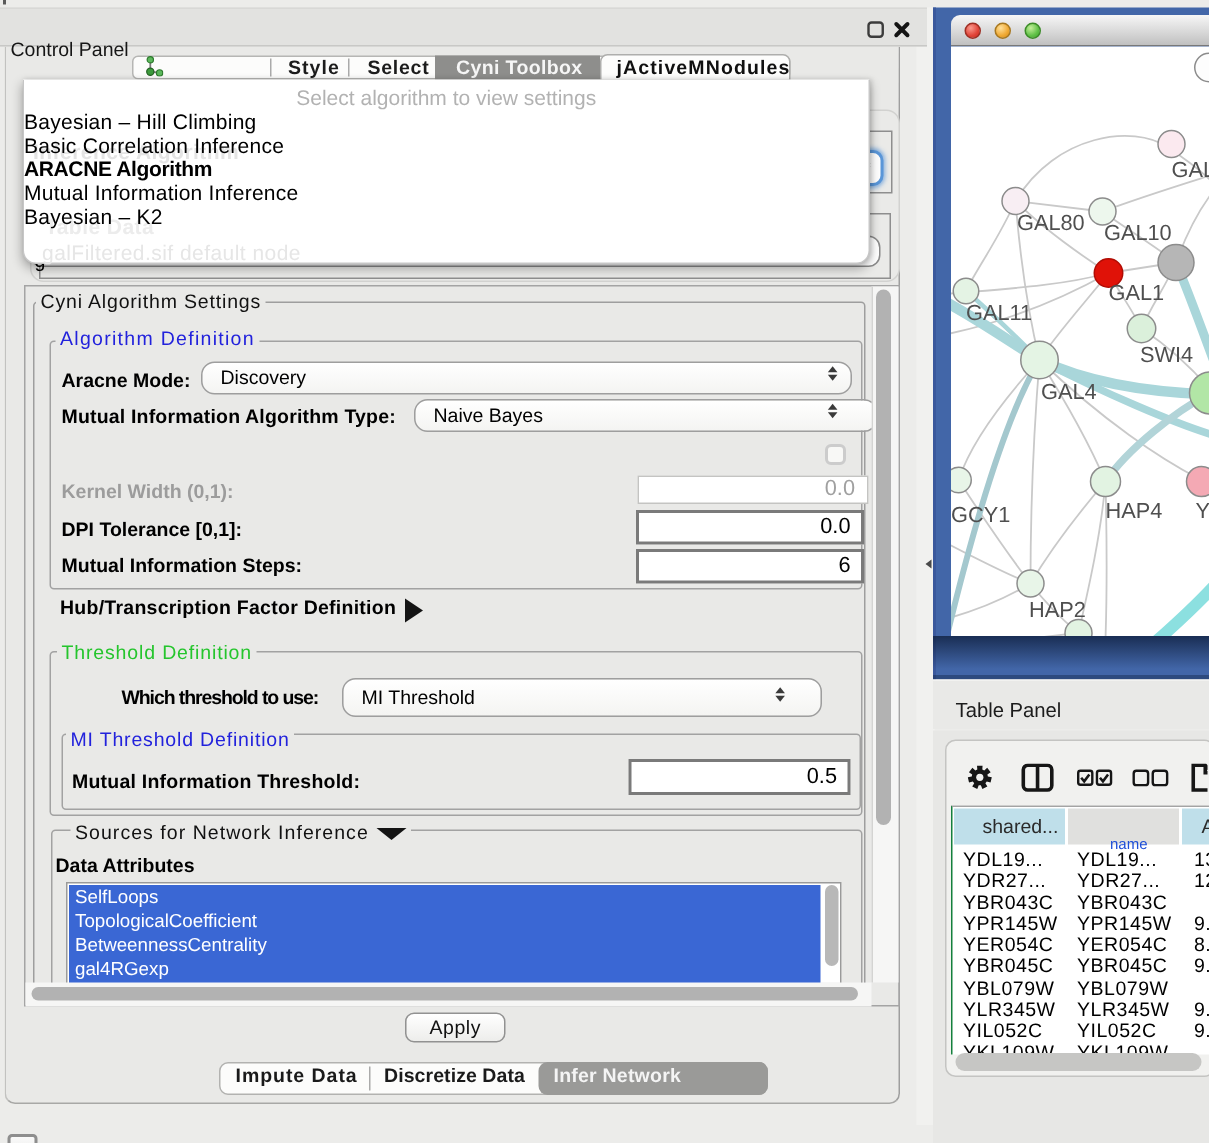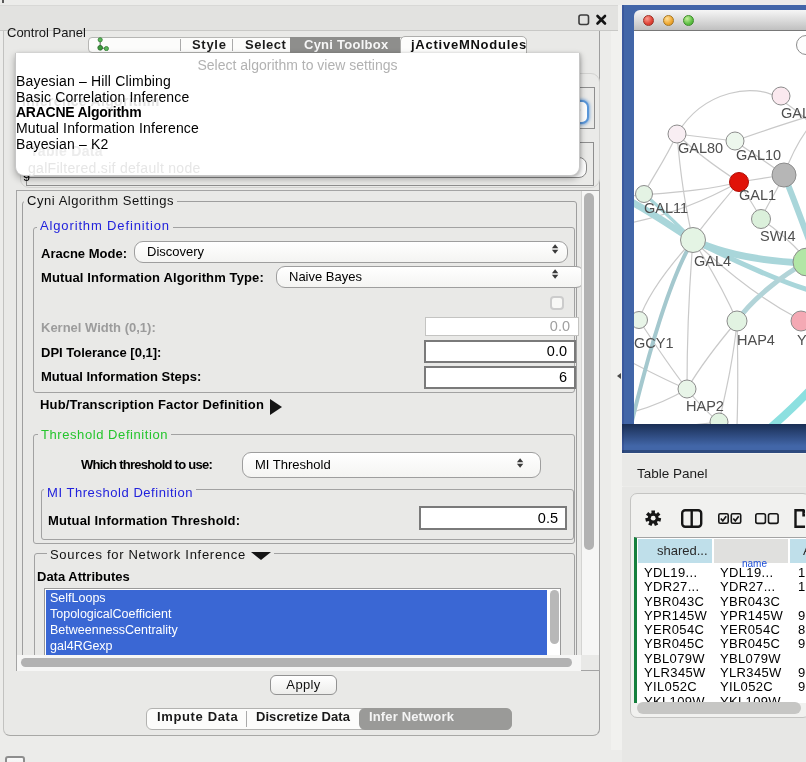--- a/index.html
+++ b/index.html
@@ -118,21 +118,21 @@
   <div class="abs b13" style="left:24px;top:178px;">Mutual Information Steps:</div>
   <div class="tfield" style="left:407px;top:175px;width:141px;height:19px;border:2px solid #7a7a7a;padding-right:7px;line-height:19px;">6</div>
 
   <div class="abs b13" style="left:23px;top:206px;letter-spacing:0.17px;">Hub/Transcription Factor Definition</div>
   <div class="abs" style="left:253px;top:208px;width:0;height:0;border-top:8px solid transparent;border-bottom:8px solid transparent;border-left:12px solid #141414;"></div>
 
   <div class="fieldset" style="left:16px;top:243px;width:540px;height:108px;"></div>
   <div class="legend" style="left:21px;top:236px;color:#25c52d;letter-spacing:0.57px;">Threshold Definition</div>
 
   <div class="abs b13" style="left:64px;top:266px;letter-spacing:-0.74px;">Which threshold to use:</div>
-  <div class="combo" style="left:225px;top:261px;width:297px;height:24px;">
+  <div class="combo" style="left:211px;top:261px;width:297px;height:24px;padding-left:21px;">
           <span class="ctext" style="top:4px;">MI Threshold</span>
         </div>
   <div class="arrows" style="left:499px;top:266px;transform:scale(0.8);">
           <div class="up"></div>
           <div class="dn"></div>
         </div>
 
   <div class="fieldset" style="left:24px;top:298px;width:531px;height:49px;"></div>
   <div class="legend" style="left:27px;top:294px;color:#2222dc;letter-spacing:0.55px;">MI Threshold Definition</div>
   <div class="abs b13" style="left:31px;top:322px;letter-spacing:0.15px;">Mutual Information Threshold:</div>
@@ -274,21 +274,21 @@
     <path d="M88.3,9.5 l2,2.4 3.4,-4.6" stroke-width="1.7"></path>
     <rect x="110.8" y="4.8" width="9.6" height="9.6" rx="1.8"></rect>
     <rect x="123.5" y="4.8" width="9.6" height="9.6" rx="1.8"></rect>
   </g>
   <g fill="none" stroke="#161616" stroke-width="2.4">
     <path d="M150.5,1.2 h8 l5,5 v11.5 h-13 z"></path>
     <path d="M158.5,1.2 v5 h5"></path>
   </g>
 </svg>
 
-<div class="abs" style="left:634px;top:537px;width:172px;height:166px;background:#fff;border-top:1px solid #a4a4a4;border-left:3px solid #15803d;box-sizing:border-box;overflow:hidden;">
+<div class="abs" style="left:634px;top:537px;width:172px;height:166px;background:#fff;border-top:1px solid #a4a4a4;border-left:1px solid #15803d;box-sizing:border-box;overflow:hidden;">
   <div style="position:absolute;left:1px;top:1px;width:74px;height:24px;background:#bfdfea;"></div>
   <div style="position:absolute;left:77px;top:1px;width:74px;height:24px;background:#e0e0de;"></div>
   <div style="position:absolute;left:153px;top:1px;width:19px;height:24px;background:#bfdfea;"></div>
   <div style="position:absolute;left:20px;top:5px;font-size:13px;color:#2a2a2a;">shared...</div>
   <div style="position:absolute;left:105px;top:20px;font-size:10px;color:#1d4ed8;">name</div>
   <div style="position:absolute;left:166px;top:5px;font-size:13px;color:#2a2a2a;">A</div>
   <div style="position:absolute;left:0;top:27px;width:172px;font-size:13px;letter-spacing:0.35px;color:#000;">
     <div style="position:relative;height:14.3px;">
           <span style="position:absolute;left:7px;">YDL19...</span>
           <span style="position:absolute;left:83px;">YDL19...</span>

